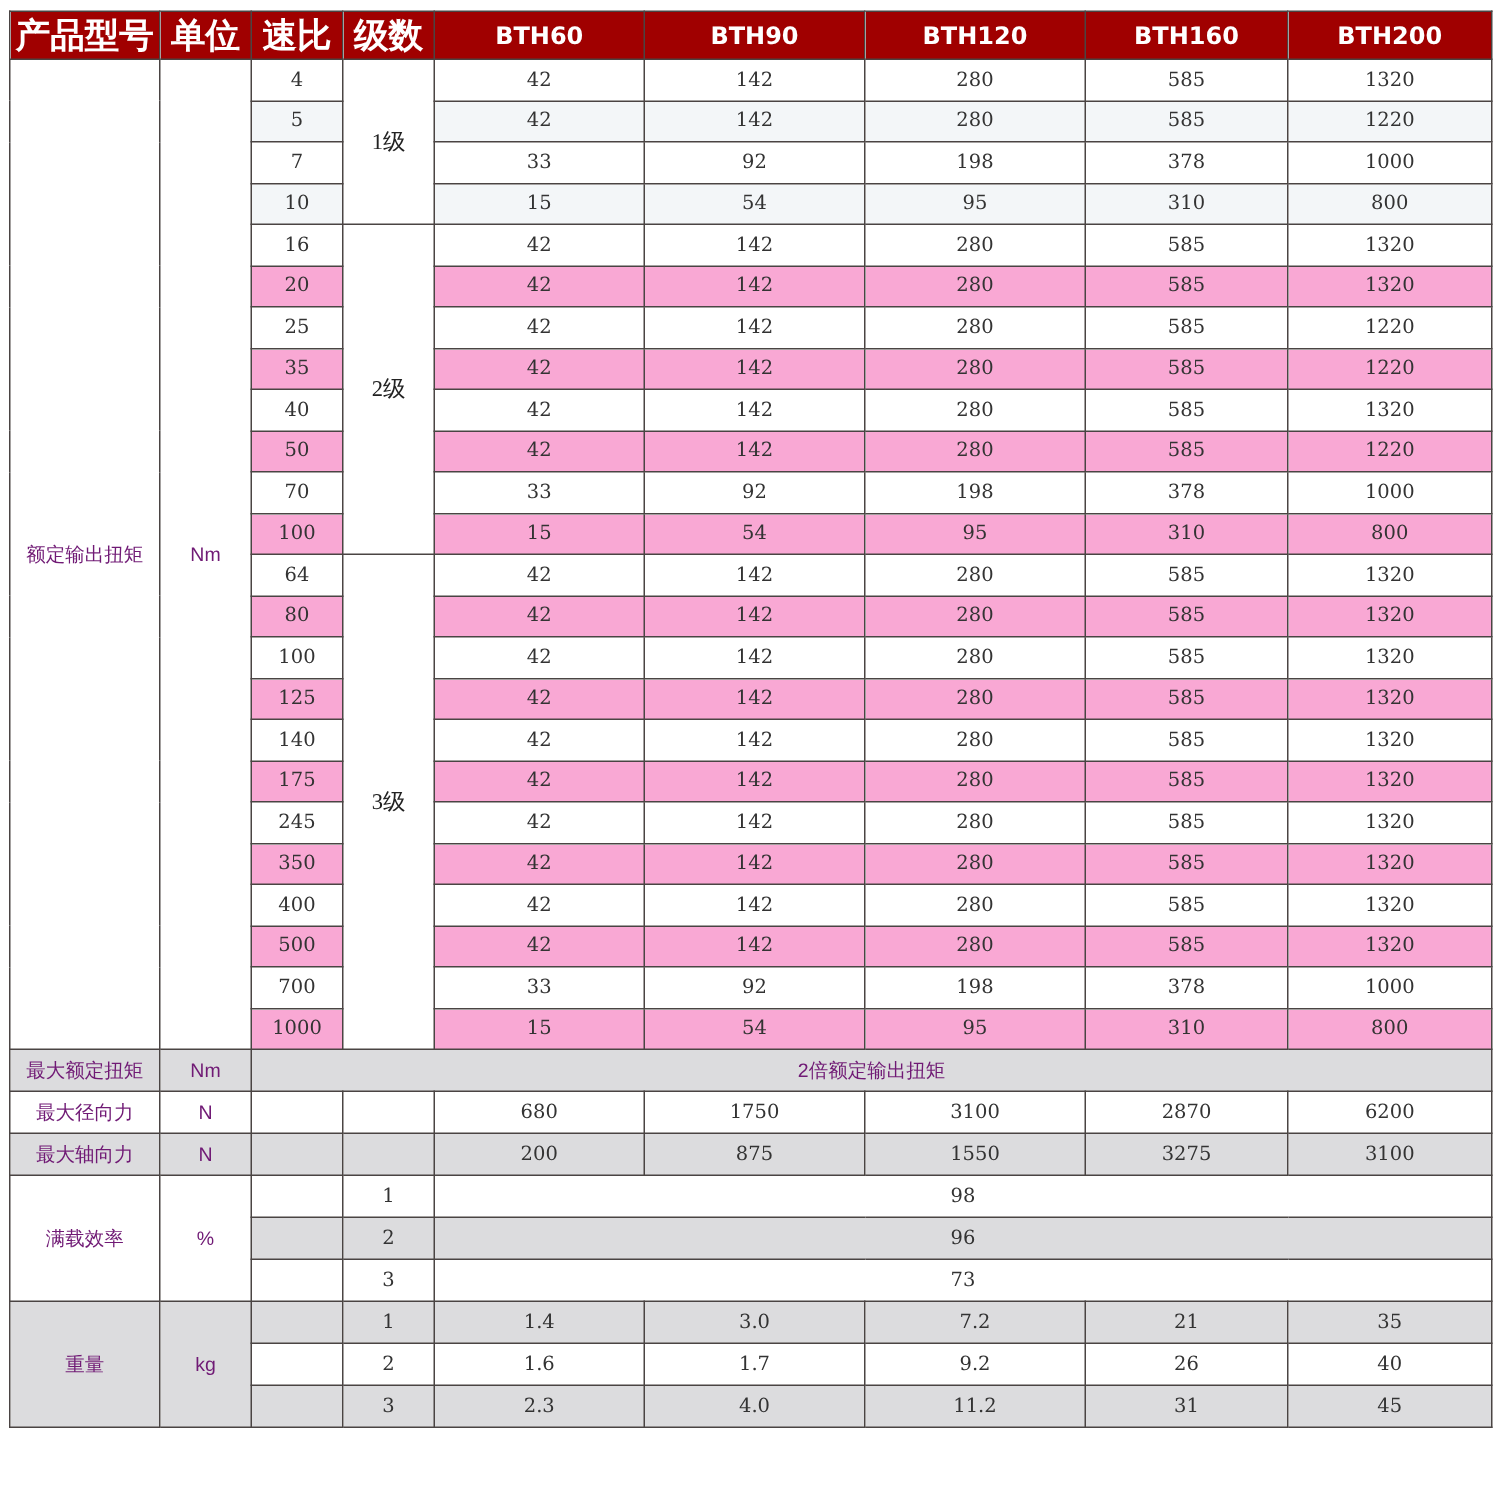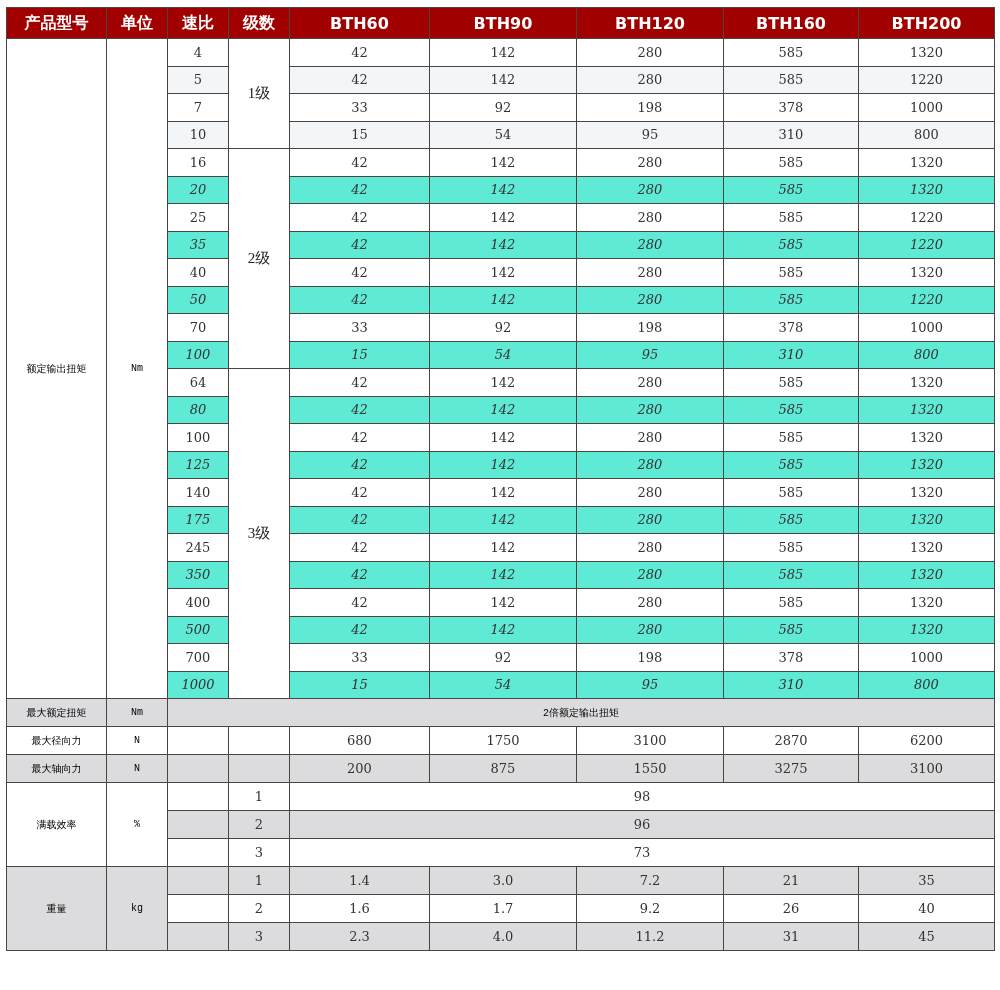--- a/index.html
+++ b/index.html
@@ -17,26 +17,26 @@
   table.spec td, table.spec th {
     border:1.5px solid #4a4443;
     text-align:center; vertical-align:middle;
     padding:0; overflow:hidden; white-space:nowrap;
   }
   thead th {
     background:#a00000; color:#ffffff; height:30px;
     font-family:"DejaVu Sans","Liberation Sans",sans-serif; font-weight:bold;
     font-size:16px; border-color:#a00000;
   }
-  thead th.cn { font-size:16px; }
+  thead th.cn { font-size:23px; }
   tbody td { font-size:13px; }
   tr.tq td { height:26.5px; }
   tr.alt1 td.z { background:#f3f6f8; }
-  tr.alt2 td.z { background:#5eead4;font-style:italic; }
-  td.lab { font-family:Liberation Mono, monospace; font-size:10px; color:#000000; }
+  tr.alt2 td.z { background:#f9a8d4; }
+  td.lab { font-family:Liberation Sans, sans-serif; font-size:13px; color:#701a75; }
   td.stage { font-family:Liberation Serif, serif; font-size:15px; color:#222; background:#fff; }
   td.grey { background:#dcdcde; }
   td.left-num { text-align:left; padding-left:300px; }
   tr.bot td { height:27px; }
   tr.bot.eff td { height:27px; }
 </style>
 </head>
 <body>
 
 <table class="spec">

